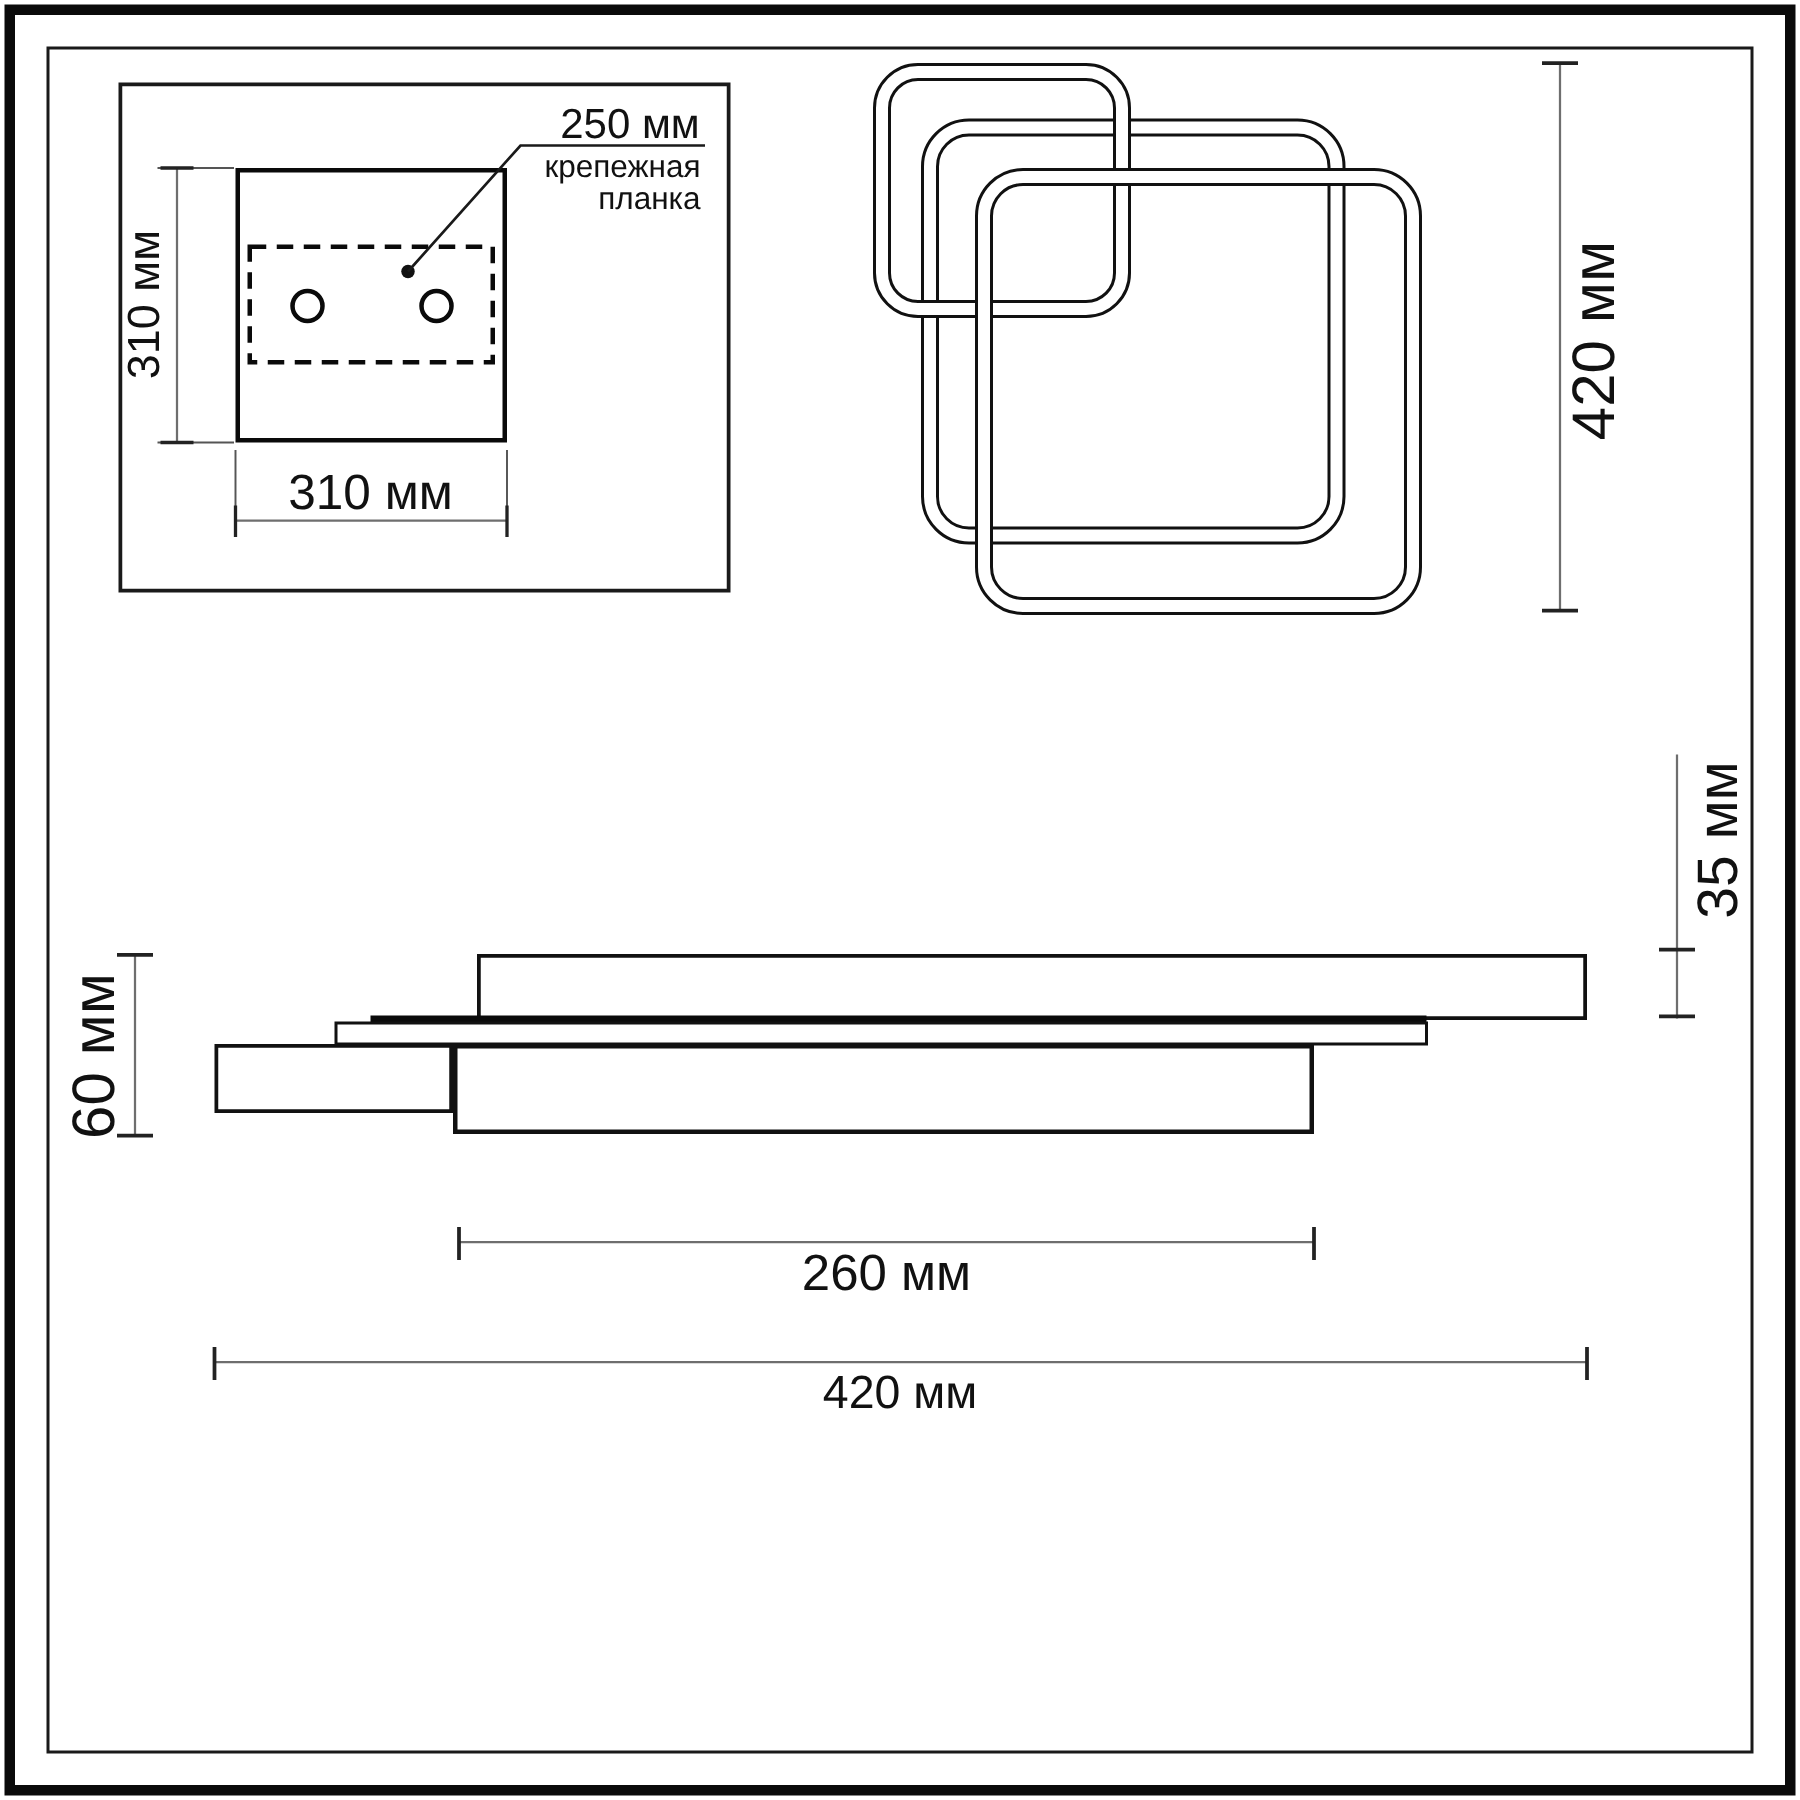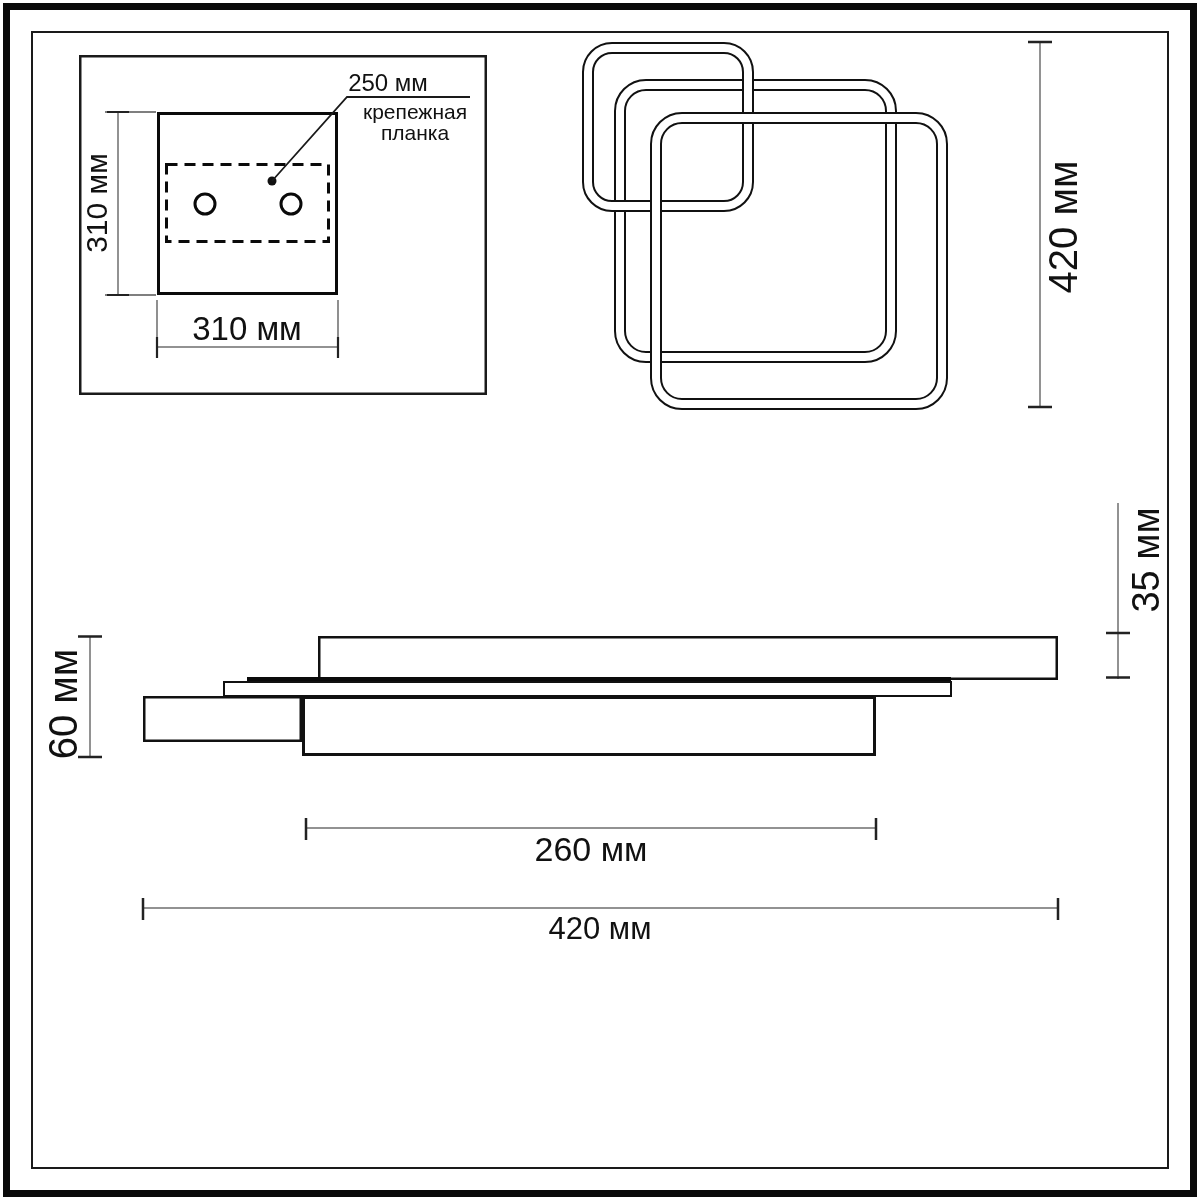--- a/index.html
+++ b/index.html
@@ -4,21 +4,21 @@
 <style>
   html,body{margin:0;padding:0;background:#ffffff;}
   #canvas{position:relative;width:1200px;height:1200px;background:#ffffff;overflow:hidden;
           font-family:"Liberation Sans", sans-serif;color:#111;}
   .abs{position:absolute;}
   #outer-frame{position:absolute;left:3px;top:3px;right:3px;bottom:3px;border:7px solid #0a0a0a;}
   #inner-frame{position:absolute;left:31px;top:31px;right:31px;bottom:31px;border:2px solid #1a1a1a;}
   .dim-label{position:absolute;white-space:nowrap;transform:translate(-50%,-50%);
              font-weight:400;color:#111;line-height:1;}
   .dim-label.vert{transform:translate(-50%,-50%) rotate(-90deg);}
-  .two-line{text-align:center;line-height:21px;}
+  .two-line{text-align:right;line-height:21px;}
   svg{position:absolute;display:block;}
 </style>
 </head>
 <body>
 
 <div id="canvas">
 
   <div id="outer-frame"></div>
   <div id="inner-frame"></div>
 
@@ -74,21 +74,21 @@
     <path d="M306,818 V840 M876,818 V840" stroke="#222" stroke-width="2.5"></path>
 
     <path d="M143,908 H1058" stroke="#6e6e6e" stroke-width="1.5"></path>
     <path d="M143,898 V920 M1058,898 V920" stroke="#222" stroke-width="2.5"></path>
   </svg>
 
   <div class="dim-label vert" style="left:97px;top:203px;font-size:30px">310 мм</div>
 
   <div class="dim-label" style="left:247px;top:328px;font-size:33px">310 мм</div>
 
-  <div class="dim-label" style="left:388px;top:83px;font-size:24px">250 мм</div>
+  <div class="dim-label" style="left:420px;top:83px;font-size:28px">250 мм</div>
 
   <div class="dim-label two-line" style="left:415px;top:122px;font-size:21px">
     <span style="display:block">крепежная</span>
     <span style="display:block">планка</span>
   </div>
 
   <div class="dim-label vert" style="left:1063px;top:227px;font-size:40px">420 мм</div>
 
   <div class="dim-label vert" style="left:1146px;top:560px;font-size:38px">35 мм</div>
 

